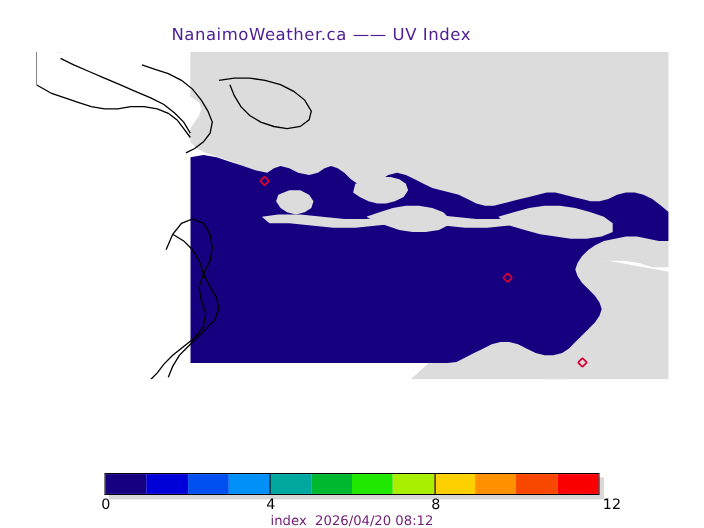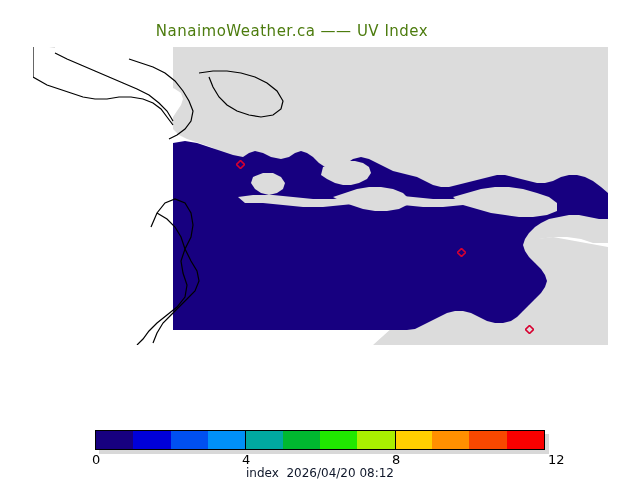--- a/index.html
+++ b/index.html
@@ -15,21 +15,21 @@
     font-family: "DejaVu Sans", sans-serif;
     overflow: hidden;
   }
   #title {
     position: absolute;
     left: 0;
     top: 22px;
     width: 584px;
     text-align: center;
     font-size: 15px;
-    color: #4d7c0f;
+    color: #4c1d95;
     letter-spacing: 0.5px;
     white-space: pre;
   }
   #map-area {
     position: absolute;
     left: 33px;
     top: 47px;
     width: 575px;
     height: 298px;
     background: #ffffff;
@@ -83,21 +83,21 @@
     color: #000000;
     white-space: pre;
   }
   #cb-caption {
     position: absolute;
     left: 0;
     top: 466px;
     width: 640px;
     text-align: center;
     font-size: 12px;
-    color: #0f172a;
+    color: #701a75;
     white-space: pre;
   }
 </style>
 </head>
 <body>
 
 <div id="root">
 
   <div id="title">NanaimoWeather.ca —— UV Index</div>
 

